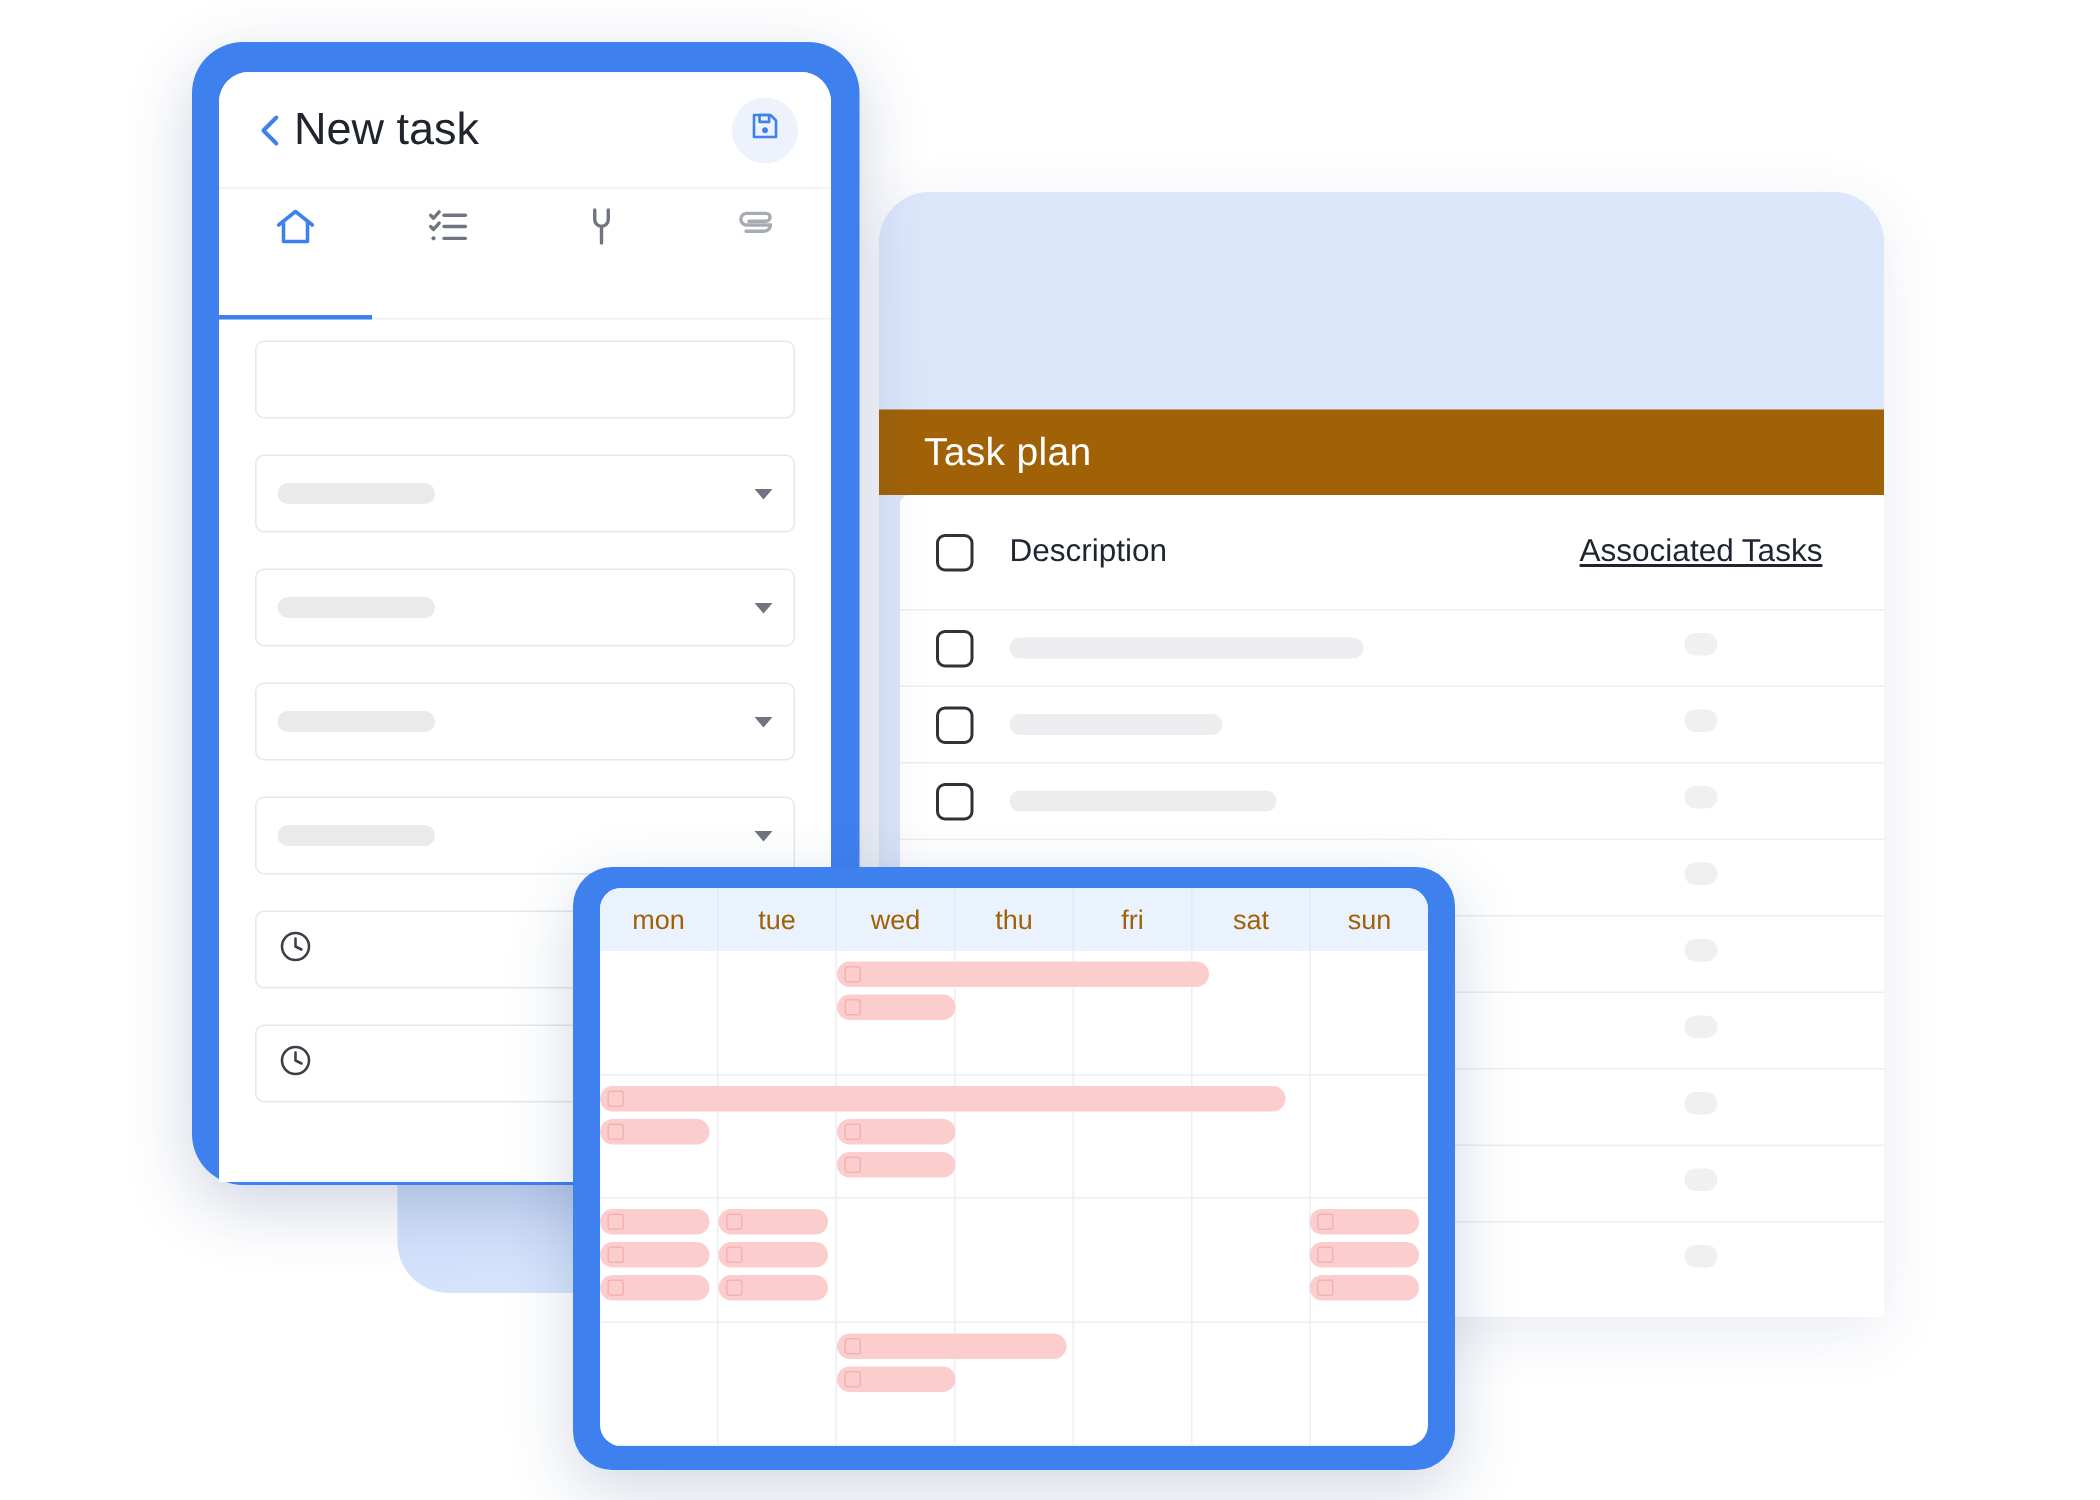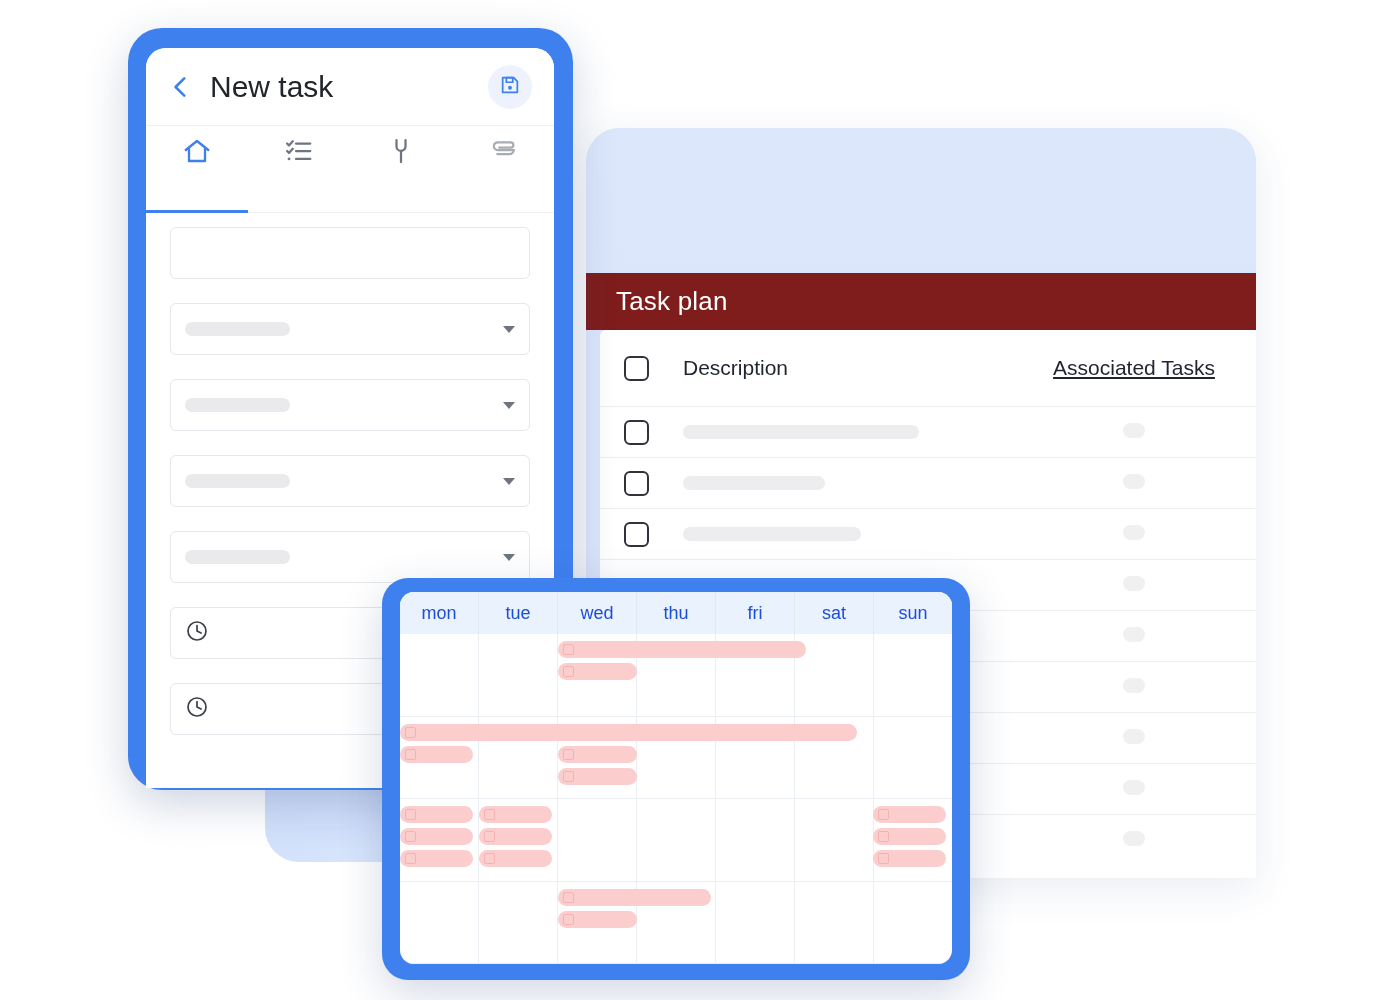--- a/index.html
+++ b/index.html
@@ -42,21 +42,21 @@
   .rp-topfill {
     position: absolute;
     left: 0; top: 0; right: 0;
     height: 145px;
     background: linear-gradient(180deg, #dce7fb 0%, #dbe6fa 100%);
   }
   .rp-titlebar {
     position: absolute;
     left: 0; top: 145px; right: 0;
     height: 57px;
-    background: #7f1d1d;
+    background: #a16207;
     display: flex;
     align-items: center;
     padding-left: 30px;
     box-sizing: border-box;
   }
   .rp-title {
     color: #ffffff;
     font-size: 26px;
     letter-spacing: .2px;
   }
@@ -83,21 +83,21 @@
     border-top: 1px solid #eeeeee;
   }
   .cb {
     width: 25px;
     height: 25px;
     border: 2px solid #30323a;
     border-radius: 6px;
     box-sizing: border-box;
     flex: 0 0 auto;
   }
-  .col-desc { width: 360px; flex: 0 0 auto; padding-left: 34px; box-sizing: border-box; }
+  .col-desc { width: 360px; flex: 0 0 auto; padding-left: 24px; box-sizing: border-box; }
   .col-assoc { width: 250px; flex: 0 0 auto; text-align: center; text-decoration: underline; }
   .th {
     font-size: 21px;
     color: #1f2430;
   }
   .ph-bar {
     height: 14px;
     border-radius: 8px;
     background: #ededef;
   }
@@ -137,21 +137,21 @@
     align-items: center;
     padding: 0 22px 0 22px;
     box-sizing: border-box;
     border-bottom: 1px solid #eef0f3;
     background: #fff;
   }
   .back-chevron { width: 26px; height: 26px; flex: 0 0 auto; }
   .ph-title {
     font-size: 30px;
     color: #20242c;
-    margin-left: 16px;
+    margin-left: 2px;
     flex: 1 1 auto;
   }
   .save-btn {
     width: 44px; height: 44px;
     border-radius: 50%;
     background: #eef2fd;
     display: flex; align-items: center; justify-content: center;
     flex: 0 0 auto;
   }
 
@@ -260,21 +260,21 @@
     height: 42px;
     background: #eaf2fd;
     flex: 0 0 auto;
   }
   .cal-head .ch {
     flex: 1 1 0;
     display: flex;
     align-items: center;
     justify-content: center;
     font-size: 18px;
-    color: #1d4ed8;
+    color: #a16207;
     border-right: 1px solid #e3e9f1;
     box-sizing: border-box;
   }
   .cal-head .ch:last-child { border-right: none; }
   .cal-grid {
     flex: 1 1 auto;
     position: relative;
   }
   .cal-cols {
     position: absolute;

